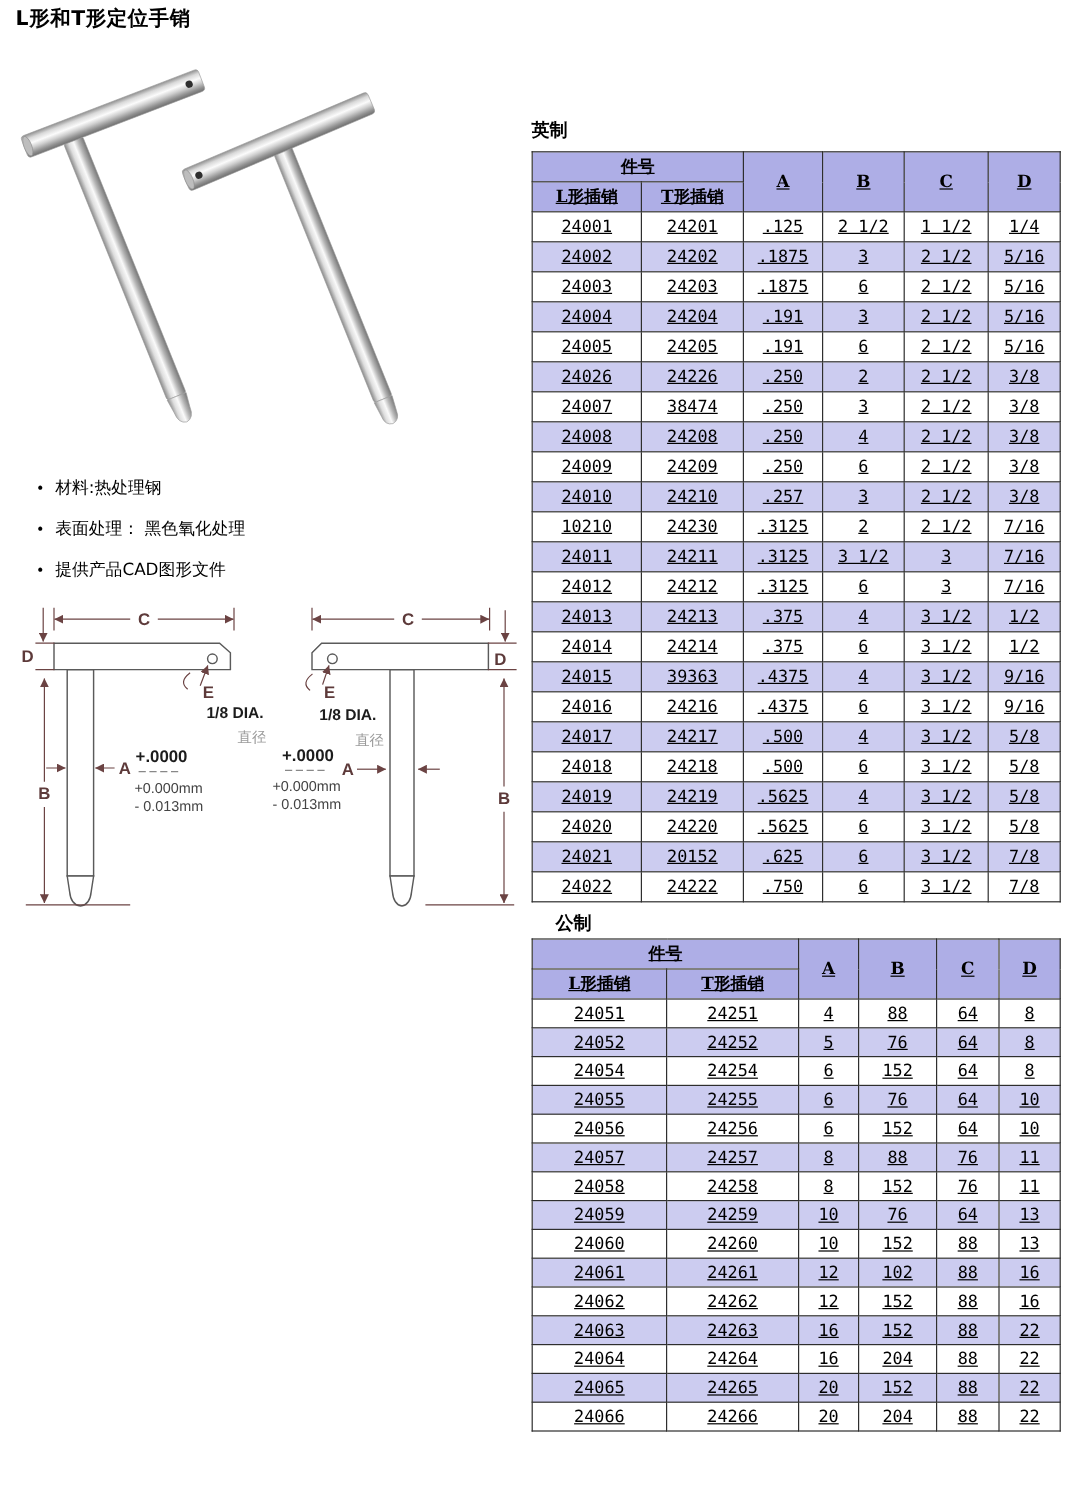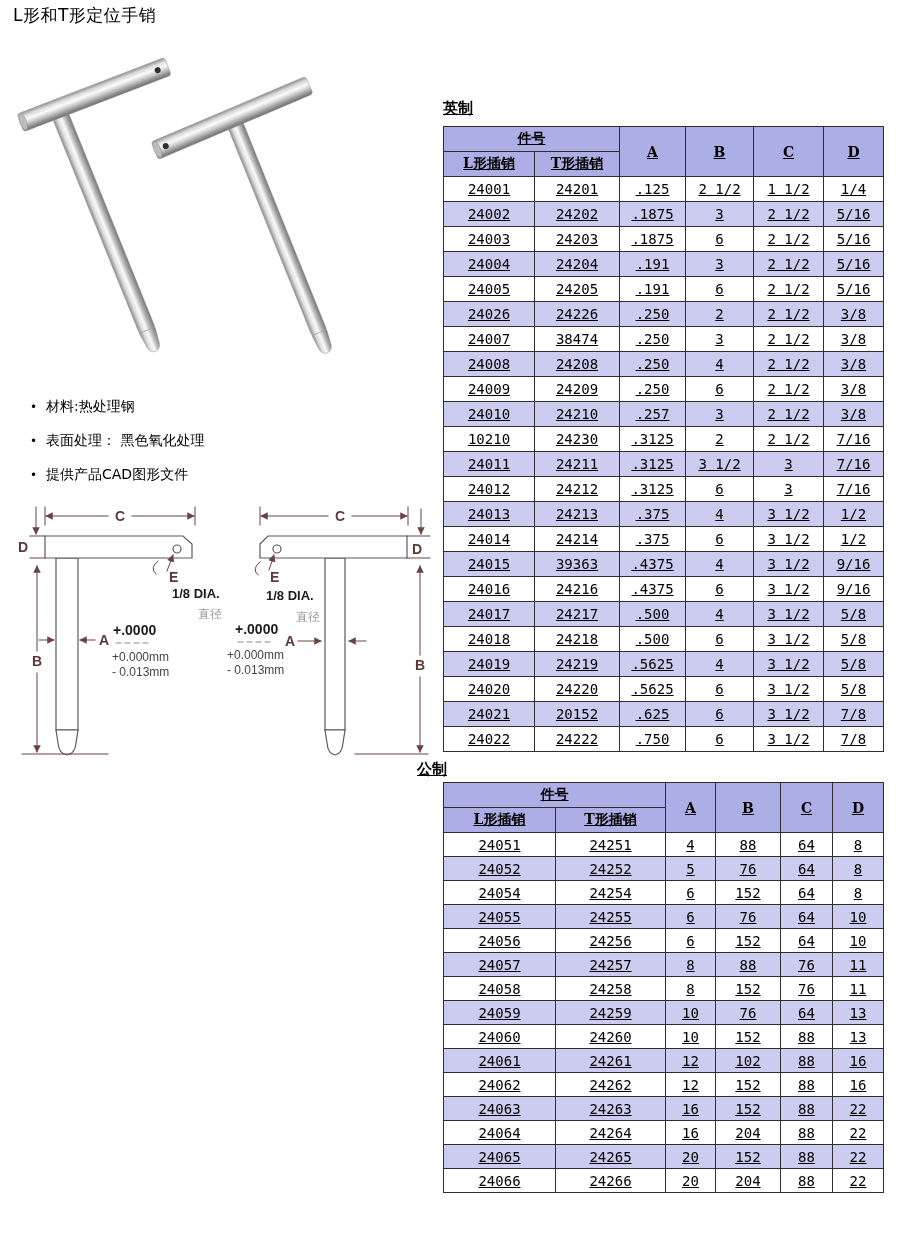--- a/index.html
+++ b/index.html
@@ -1,24 +1,24 @@
 <!DOCTYPE html>
 <html><head>
 <meta charset="utf-8">
 <style>
   html,body{margin:0;padding:0;background:#fff;}
   #page{position:relative;width:909px;height:1249px;background:#ffffff;overflow:hidden;
         font-family:"DejaVu Sans","Liberation Sans",sans-serif;color:#000;}
   .abs{position:absolute;}
-  #title{left:13px;top:4px;font-size:17px;font-weight:normal;letter-spacing:0.5px;}
+  #title{left:13px;top:4px;font-size:17px;font-weight:bold;letter-spacing:0.5px;}
   #intro{left:443px;top:29px;width:462px;font-size:14.5px;line-height:1.45;
          text-indent:2em;margin:0;}
-  .sec-head{font-size:15px;font-weight:bold;text-decoration:underline;}
+  .sec-head{font-size:15px;font-weight:bold;}
   #head-imperial{left:443px;top:99px;}
-  #head-metric{left:417px;top:760px;}
+  #head-metric{left:463px;top:760px;}
   
   #bullets{left:30px;top:398px;width:390px;}
   .bullet-item{display:flex;align-items:flex-start;margin-bottom:15px;font-size:14px;}
   .bullet-item .dot{width:16px;font-size:12px;line-height:19px;color:#000;}
   
   table.spec{border-collapse:collapse;table-layout:fixed;width:440px;
              font-family:"DejaVu Sans Mono","Liberation Mono",monospace;font-size:14px;text-decoration:underline;}
   table.spec th,table.spec td{border:1px solid #2e2e2e;text-align:center;
              padding:0;overflow:hidden;white-space:nowrap;}
   table.spec th{background:#aeaee6;font-weight:bold;

